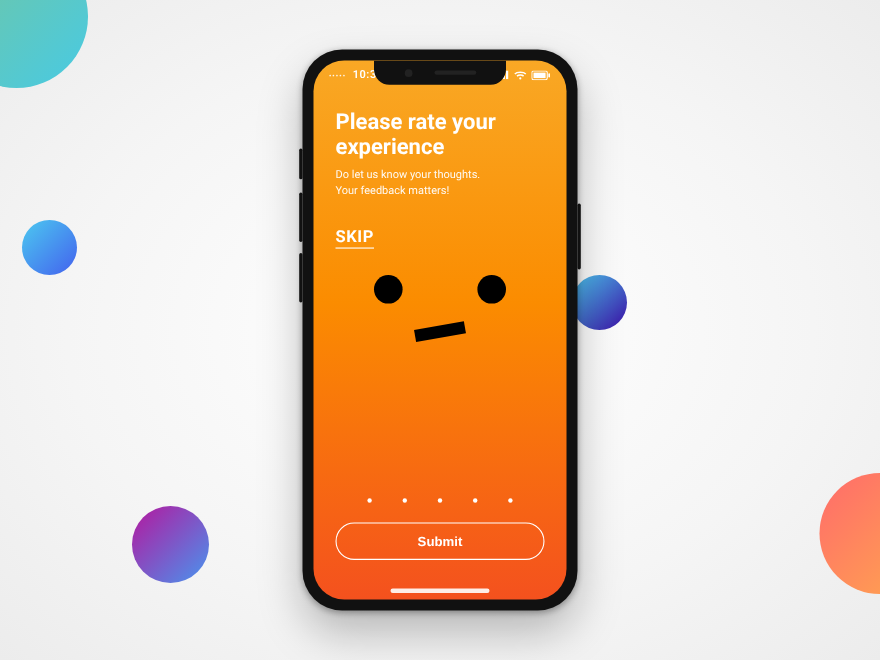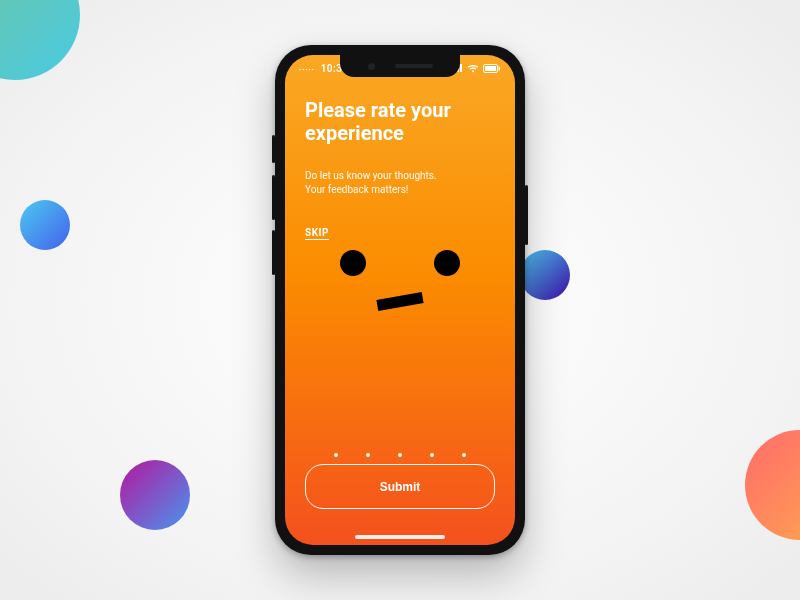--- a/index.html
+++ b/index.html
@@ -77,24 +77,24 @@
   .status-left { letter-spacing: 0.5px; }
   .status-dots { font-size: 6px; letter-spacing: 1px; opacity: 0.9; }
   .status-right { display: flex; align-items: center; gap: 4px; }
   .bars svg, .wifi svg, .battery svg { display: block; }
 
   .content {
     position: absolute; top: 44px; left: 0; right: 0; bottom: 0;
     padding: 0 20px;
   }
 
-  .title { font-size: 20px; font-weight: 700; line-height: 1.15; margin-bottom: 24px; }
+  .title { font-size: 20px; font-weight: 700; line-height: 1.15; margin-bottom: 8px; }
   .subtitle { font-size: 10px; line-height: 1.4; opacity: 0.95; margin-bottom: 24px; }
   .skip {
-    display: inline-block; font-size: 10px; font-weight: 700;
+    display: inline-block; font-size: 15px; font-weight: 700;
     letter-spacing: 0.5px; border-bottom: 1.5px solid #fff;
     padding-bottom: 1px; cursor: pointer;
   }
 
   .face {
     position: absolute; left: 0; right: 0; top: 195px;
     display: flex; flex-direction: column; align-items: center;
   }
   .eyes { display: flex; gap: 68px; }
   .eye { width: 26px; height: 26px; background: #000; border-radius: 50%; }
@@ -104,21 +104,21 @@
   }
 
   .dots {
     position: absolute; left: 0; right: 0; bottom: 88px;
     display: flex; justify-content: center; gap: 28px;
   }
   .dot { width: 4px; height: 4px; background: #fff; border-radius: 50%; }
 
   .submit {
     position: absolute; left: 20px; right: 20px; bottom: 36px;
-    height: 45px; border: 1.5px solid #fff; border-radius: 18px;
+    height: 34px; border: 1.5px solid #fff; border-radius: 18px;
     background: transparent; color: #fff;
     font-size: 12px; font-weight: 600;
     display: flex; align-items: center; justify-content: center;
     cursor: pointer;
   }
 
   .home-indicator {
     position: absolute; bottom: 6px; left: 50%; transform: translateX(-50%);
     width: 90px; height: 4px; background: rgba(255,255,255,0.9);
     border-radius: 2px;

